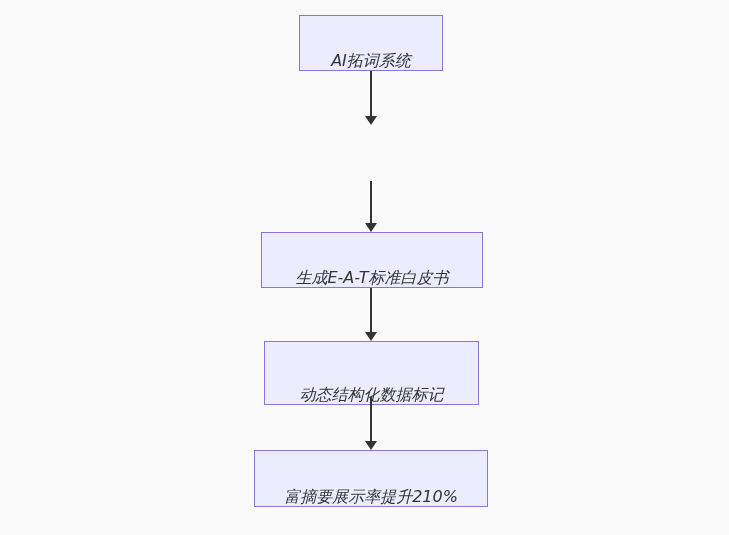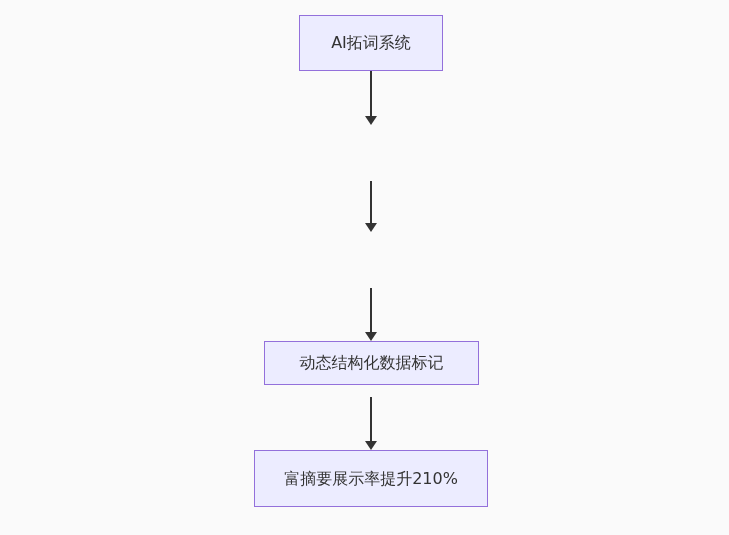--- a/index.html
+++ b/index.html
@@ -20,31 +20,32 @@
     height: 535px;
     background: var(--canvas-bg);
     overflow: hidden;
   }
   .node {
     position: absolute;
     background: var(--node-fill);
     border: 1px solid var(--node-border);
     color: var(--node-text);
     display: flex;
-    align-items: center;
+    align-items: flex-end;
     justify-content: center;
     font-size: 16px;
     line-height: 1.2;
     text-align: center;
     white-space: nowrap;
+    font-style: italic;
   }
   .n1 { left: 299px; top: 15px;  width: 144px; height: 56px; }
   .n2 { left: 276px; top: 125px; width: 191px; height: 56px; }
   .n3 { left: 261px; top: 232px; width: 222px; height: 56px; }
-  .n4 { left: 264px; top: 341px; width: 215px; height: 44px; }
+  .n4 { left: 264px; top: 341px; width: 215px; height: 64px; }
   .n5 { left: 254px; top: 450px; width: 234px; height: 57px; }
 
   .edge {
     position: absolute;
     left: 370px;
     width: 2px;
     background: var(--edge-color);
   }
   .e1 { top: 71px;  height: 46px; }
   .e2 { top: 181px; height: 43px; }
@@ -74,20 +75,23 @@
     <span>AI拓词系统</span>
   </div>
 
   <div class="edge e1"></div>
   <div class="arrowhead a1"></div>
 
 
   <div class="edge e2"></div>
   <div class="arrowhead a2"></div>
 
+  <div class="node n3">
+    <span>生成E-A-T标准白皮书</span>
+  </div>
 
   <div class="edge e3"></div>
   <div class="arrowhead a3"></div>
 
   <div class="node n4">
     <span>动态结构化数据标记</span>
   </div>
 
   <div class="edge e4"></div>
   <div class="arrowhead a4"></div>

